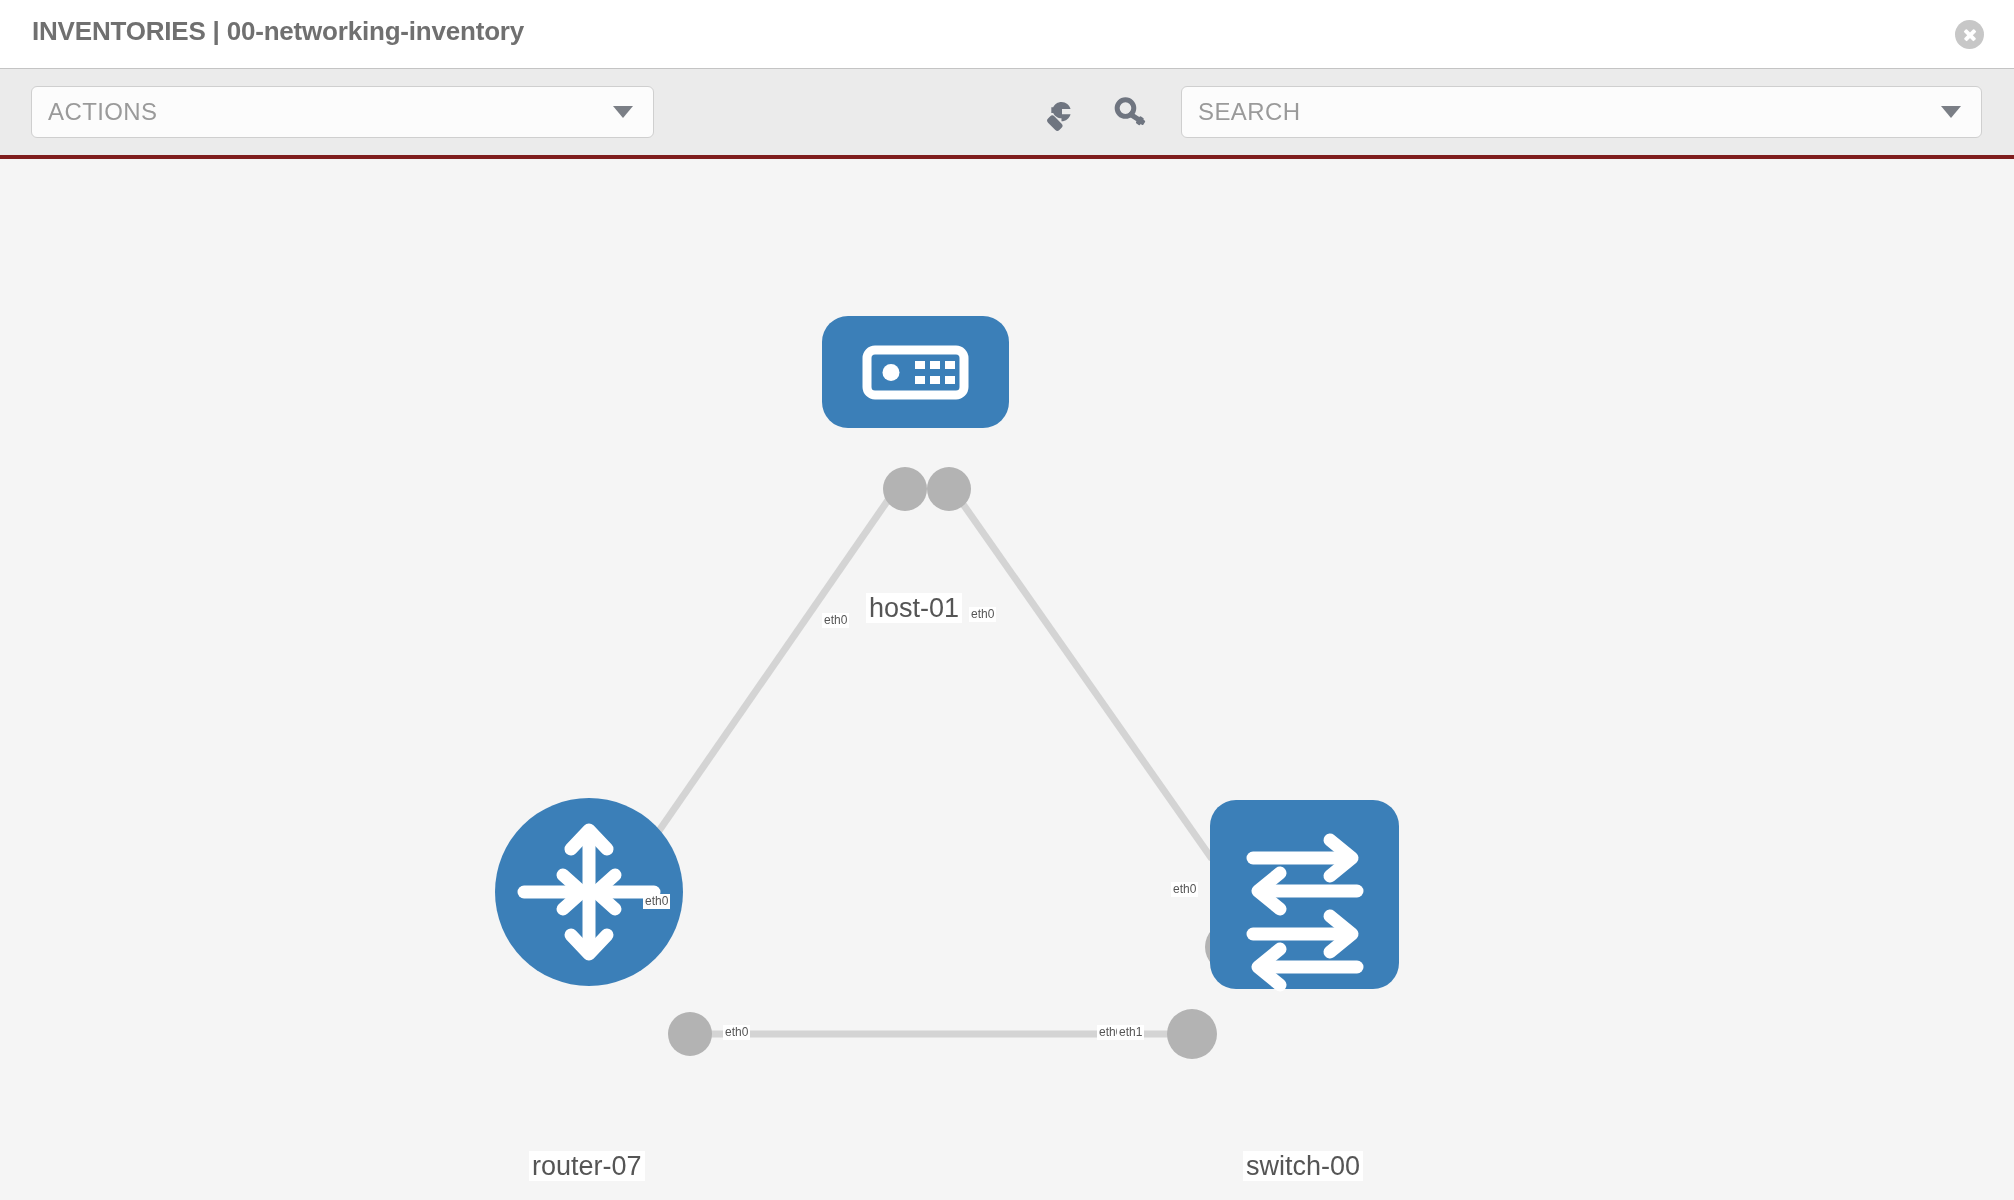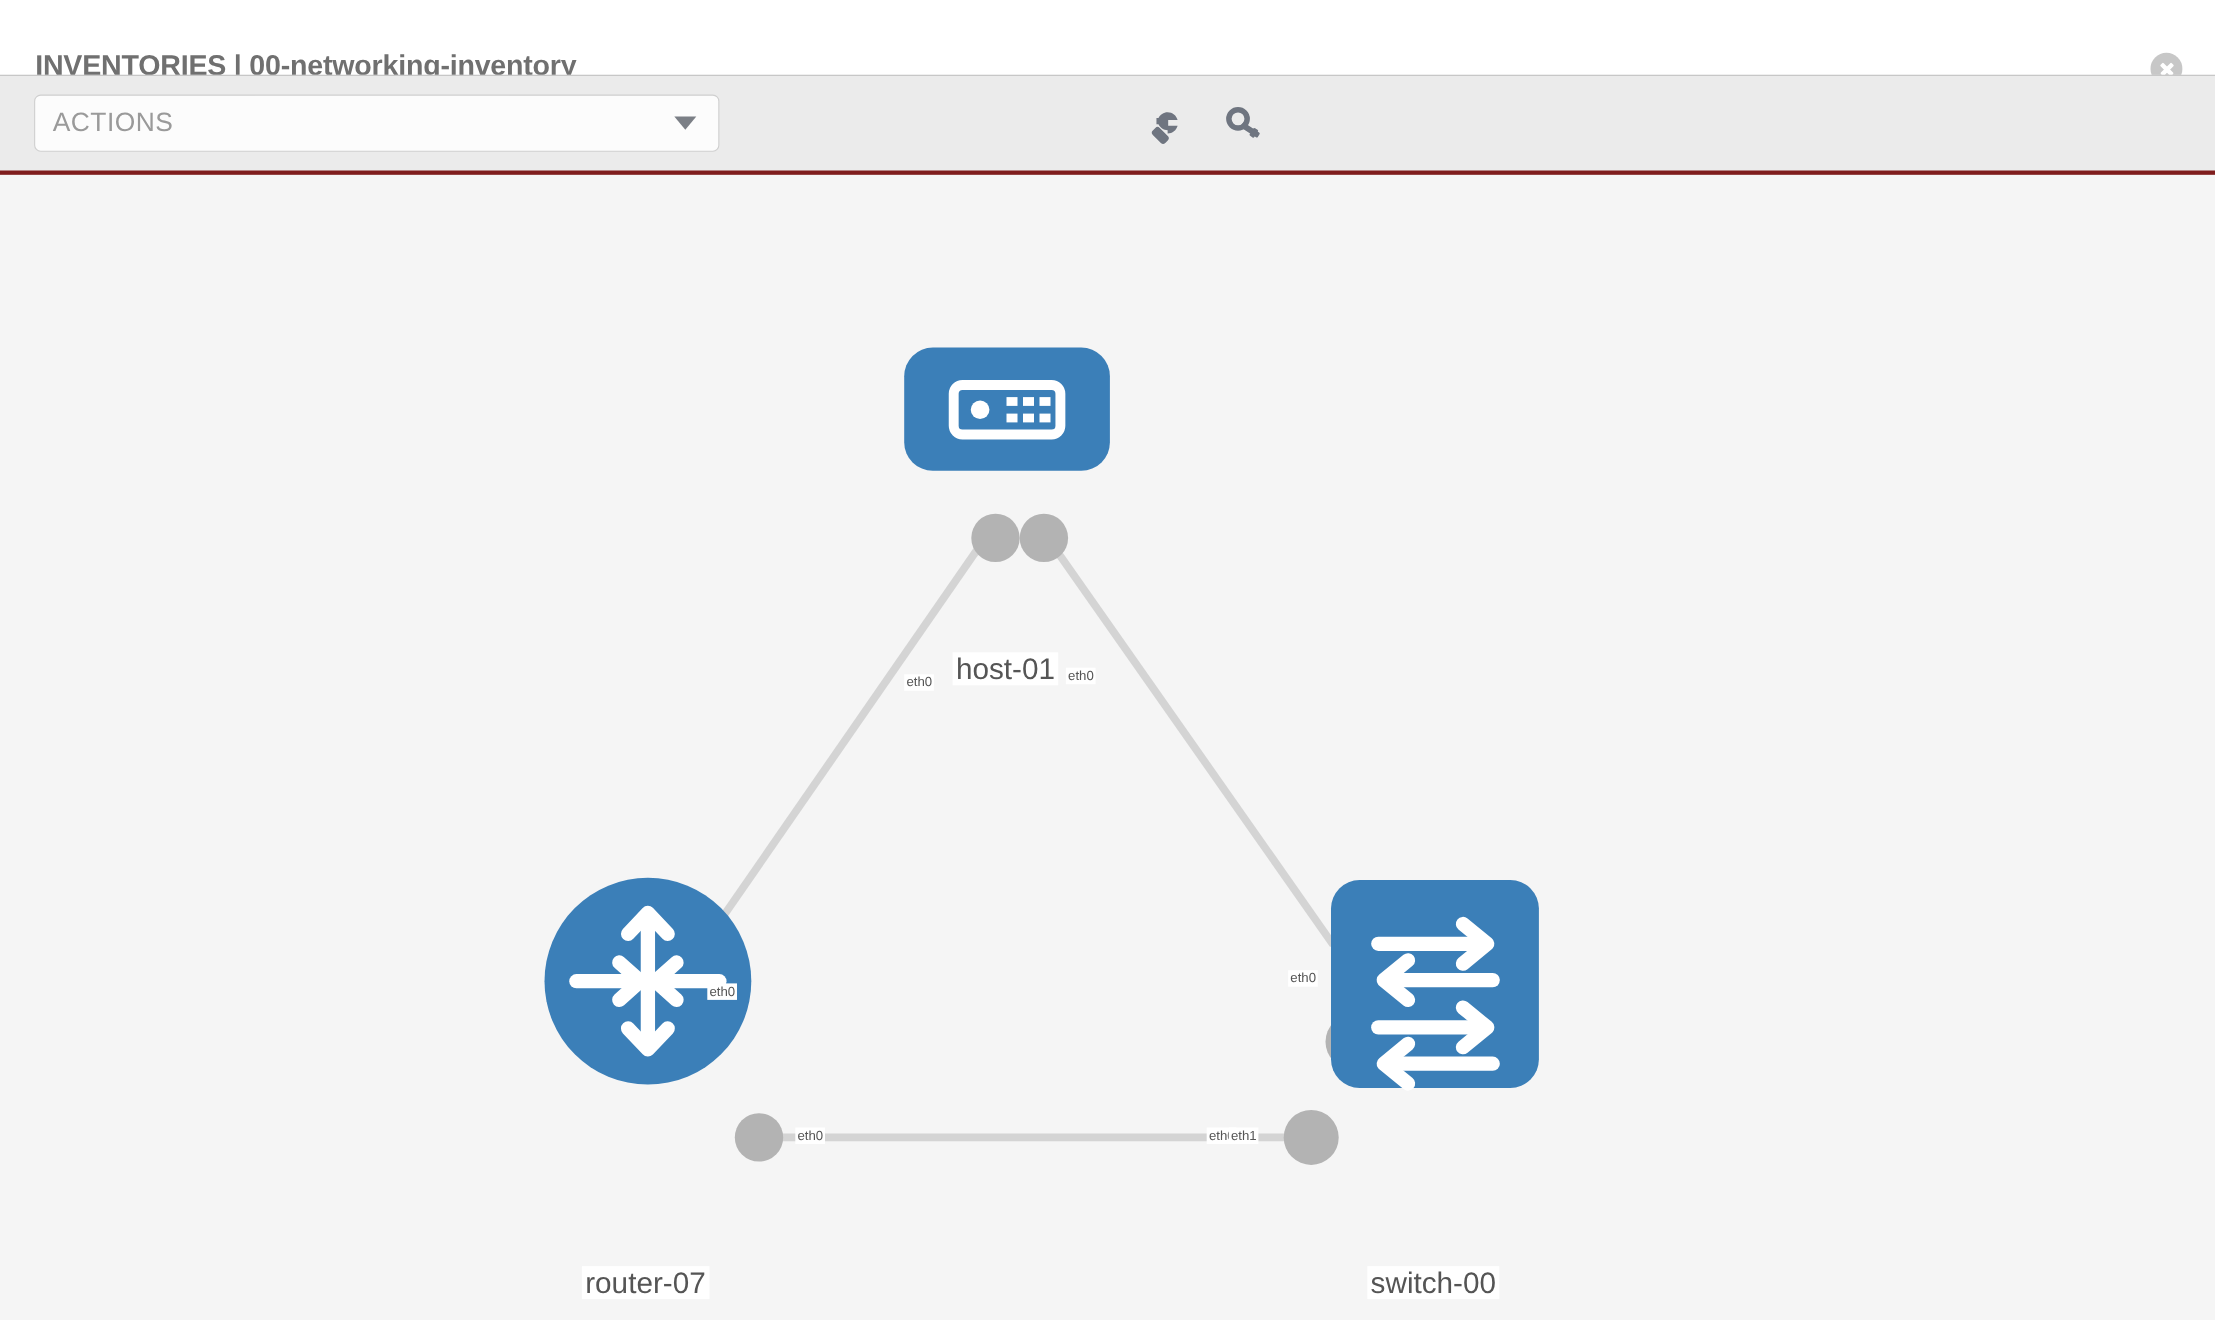--- a/index.html
+++ b/index.html
@@ -16,21 +16,20 @@
   }
 
   
   .header {
     position: absolute;
     left: 0; top: 0;
     width: 2014px;
     height: 68px;
     background: #ffffff;
     box-sizing: border-box;
-    margin-top: 28px;
   }
   .page-title {
     position: absolute;
     left: 32px;
     top: 16px;
     font-size: 26px;
     font-weight: bold;
     color: #707070;
     letter-spacing: -0.2px;
     white-space: nowrap;
@@ -173,20 +172,24 @@
   </div>
 
   <div class="tool-icon" id="key-icon">
     <svg viewBox="0 0 32 32" aria-hidden="true">
       <circle cx="10.5" cy="11" r="7" fill="none" stroke="#6f7580" stroke-width="4.2"></circle>
       <rect x="14.5" y="13.5" width="15.5" height="4.4" rx="1" fill="#6f7580" transform="rotate(33 14.5 13.5)"></rect>
       <rect x="24.2" y="19.0" width="7" height="4.2" rx="1" fill="#6f7580" transform="rotate(123 25 20)"></rect>
     </svg>
   </div>
 
+  <div class="select-box" id="search-select">
+    <span class="sel-label">SEARCH</span>
+    <span class="caret"></span>
+  </div>
 </div>
 
 <div class="canvas">
 
   <svg class="topology-svg" viewBox="0 0 2014 1041">
 
     <g>
       <line x1="904" y1="318" x2="636" y2="705" stroke="#d4d4d4" stroke-width="7"></line>
       <line x1="944" y1="318" x2="1212" y2="700" stroke="#d4d4d4" stroke-width="7"></line>
       <line x1="683" y1="875" x2="1192" y2="875" stroke="#d4d4d4" stroke-width="7"></line>

